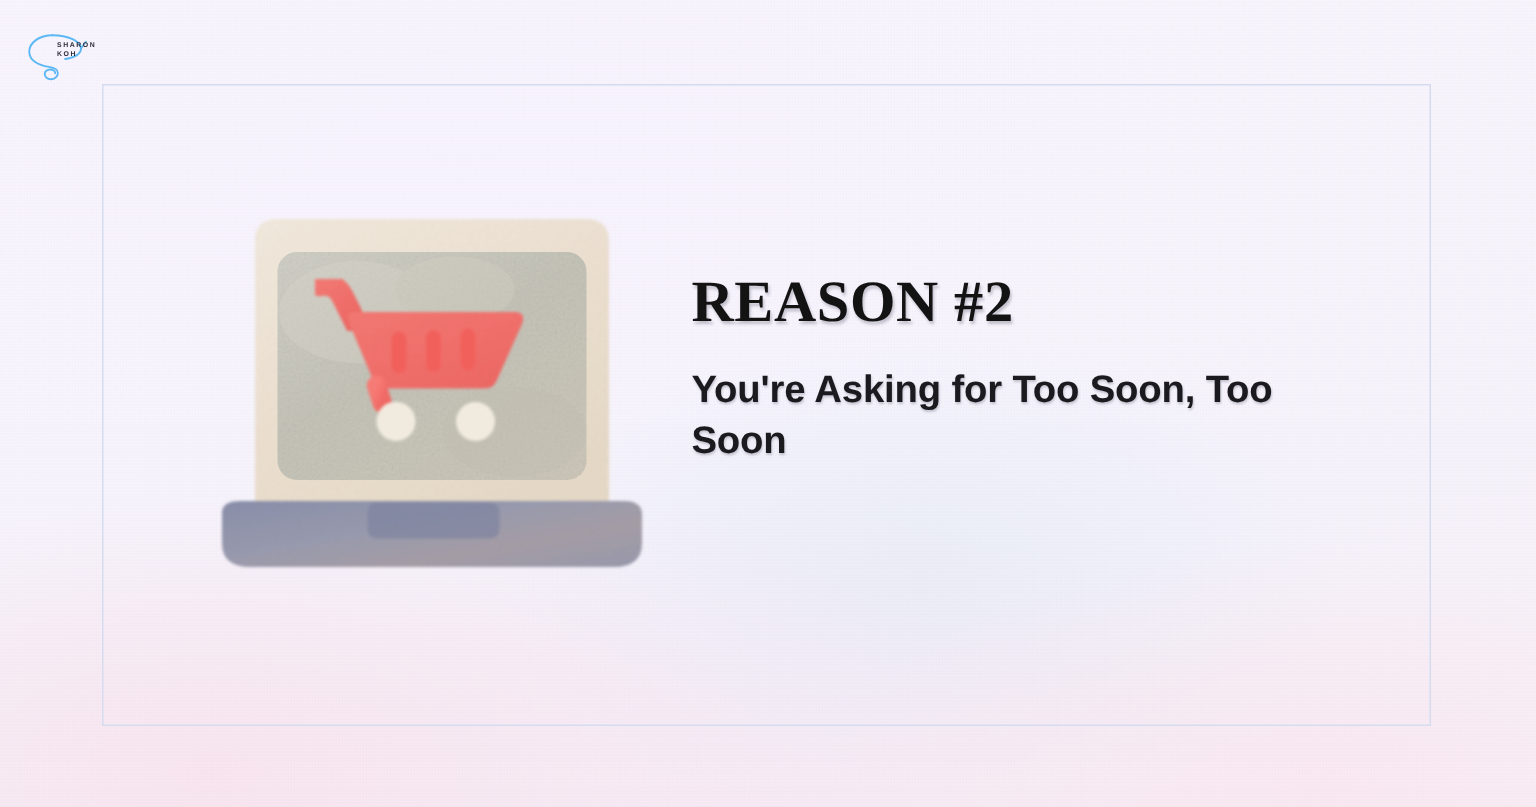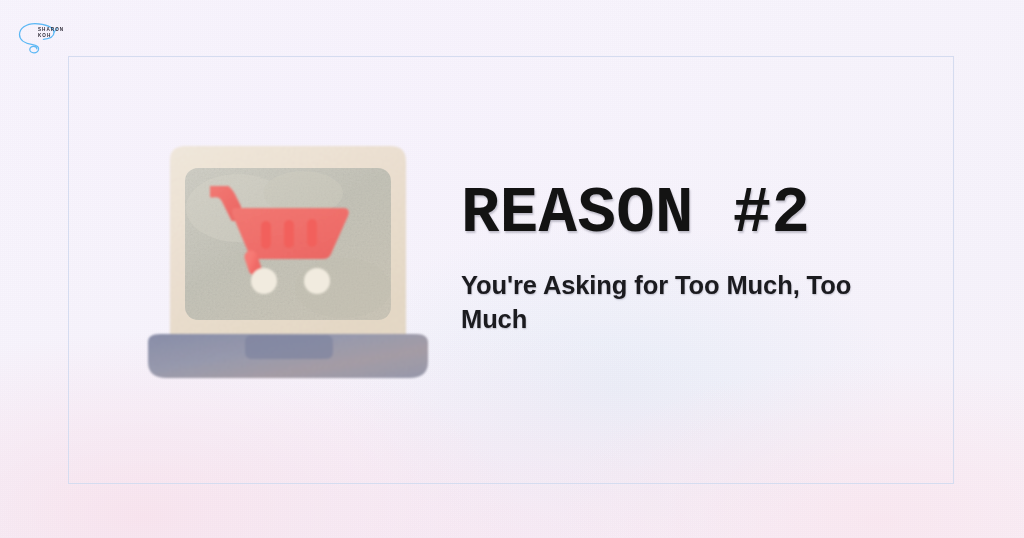--- a/index.html
+++ b/index.html
@@ -84,23 +84,23 @@
 
   
   #textblock {
     position: absolute;
     left: 461px;
     top: 182px;
     width: 450px;
   }
   #headline {
     margin: 0;
-    font-family: Liberation Mono, monospace;
+    font-family: Liberation Serif, serif;
     font-weight: 700;
-    font-size: 64px;
+    font-size: 39px;
     line-height: 1.0;
     letter-spacing: 0.4px;
     color: #131313;
     text-shadow: 1px 2px 2px rgba(70,70,90,0.30);
     white-space: nowrap;
   }
   #subhead {
     margin: 22px 0 0 0;
     font-family: "Liberation Sans", sans-serif;
     font-weight: 700;
@@ -209,16 +209,16 @@
 
       <g filter="url(#softEdge)">
         <path d="M5 204 Q5 196 17 196 L273 196 Q285 196 285 205 L285 224 Q285 240 266 240 L24 240 Q5 240 5 224 Z" fill="url(#baseGrad)" filter="url(#paintTex)"></path>
         <path d="M109 197 L183 197 Q190 197 190 204 L190 214 Q190 221 183 221 L109 221 Q102 221 102 214 L102 204 Q102 197 109 197 Z" fill="#7e849f" opacity="0.72"></path>
       </g>
     </svg>
   </div>
 
   <div id="textblock">
     <h1 id="headline">REASON #2</h1>
-    <p id="subhead">You're Asking for Too Much, Too Much</p>
+    <p id="subhead">You're Asking for Too Soon, Too Soon</p>
   </div>
 
 </div>
 
 </body></html>

